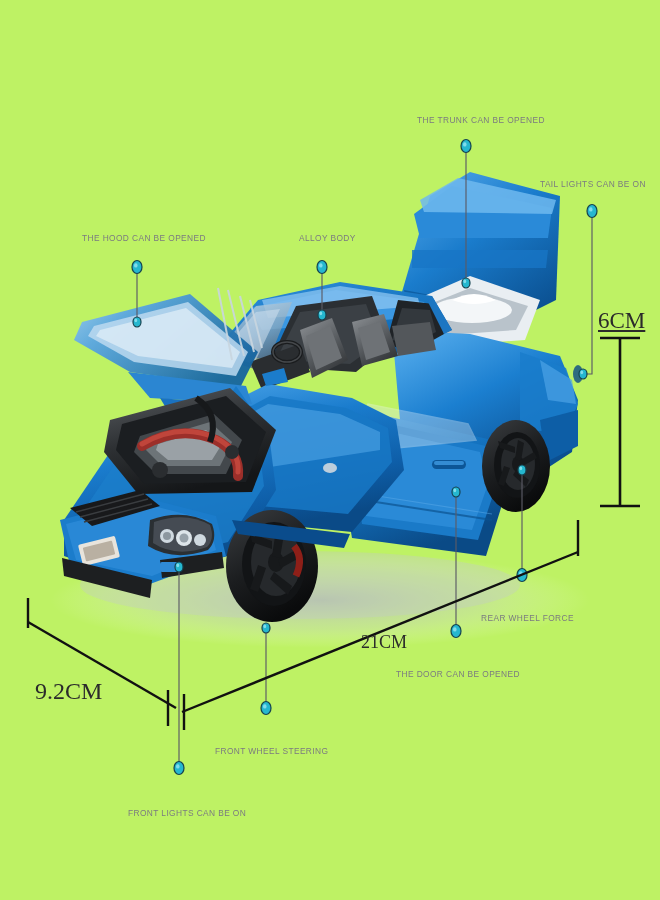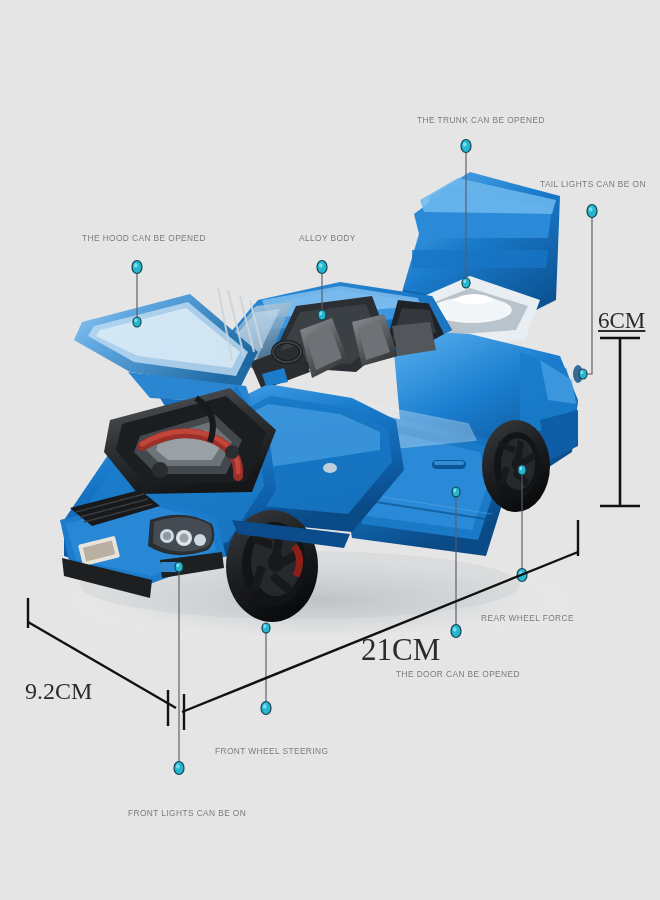--- a/index.html
+++ b/index.html
@@ -3,39 +3,39 @@
 <meta charset="utf-8">
 <style>
   html,body{margin:0;padding:0;}
   body{
     width:660px;height:900px;
     background:#ffffff;
     font-family:"Liberation Sans", sans-serif;
     overflow:hidden;
     position:relative;
   }
-  #stage{position:absolute;left:0;top:0;width:660px;height:900px;background:#e5e5e5;}
+  #stage{position:absolute;left:0;top:0;width:660px;height:900px;background:#bef264;}
   svg.layer{position:absolute;left:0;top:0;width:660px;height:900px;}
   .callout-label{
     position:absolute;
     color:#7b7b80;
     font-size:9.5px;
     letter-spacing:.45px;
     font-family:"Liberation Sans", sans-serif;
     white-space:nowrap;
     transform:scaleX(.88);
     transform-origin:left center;
   }
   .dim-label{
     position:absolute;
     color:#2b2b2b;
     font-family:"Liberation Serif", serif;
     white-space:nowrap;
   }
-  .dim-21{font-size:31px;letter-spacing:0px;}
+  .dim-21{font-size:18px;letter-spacing:0px;}
   .dim-92{font-size:24px;}
   .dim-6{font-size:23px;text-decoration:underline;}
 </style>
 </head>
 <body>
 
 <div id="stage">
 
   <svg class="layer" viewBox="0 0 660 900" xmlns="http://www.w3.org/2000/svg">
     <defs>
@@ -376,17 +376,17 @@
       <div class="callout-label" style="left: 417px; top: 114px;">THE TRUNK CAN BE OPENED</div>
       <div class="callout-label" style="left: 540px; top: 178px;">TAIL LIGHTS CAN BE ON</div>
       <div class="callout-label" style="left: 82px; top: 232px;">THE HOOD CAN BE OPENED</div>
       <div class="callout-label" style="left: 299px; top: 232px;">ALLOY BODY</div>
       <div class="callout-label" style="left: 481px; top: 612px;">REAR WHEEL FORCE</div>
       <div class="callout-label" style="left: 396px; top: 668px;">THE DOOR CAN BE OPENED</div>
       <div class="callout-label" style="left: 215px; top: 745px;">FRONT WHEEL STEERING</div>
       <div class="callout-label" style="left: 128px; top: 807px;">FRONT LIGHTS CAN BE ON</div>
     </div>
 
-  <div class="dim-label dim-92" style="left:25px;top:678px;">9.2CM</div>
+  <div class="dim-label dim-92" style="left:35px;top:678px;">9.2CM</div>
   <div class="dim-label dim-21" style="left:361px;top:632px;">21CM</div>
   <div class="dim-label dim-6" style="left:598px;top:308px;">6CM</div>
 
 </div>
 
 </body></html>

